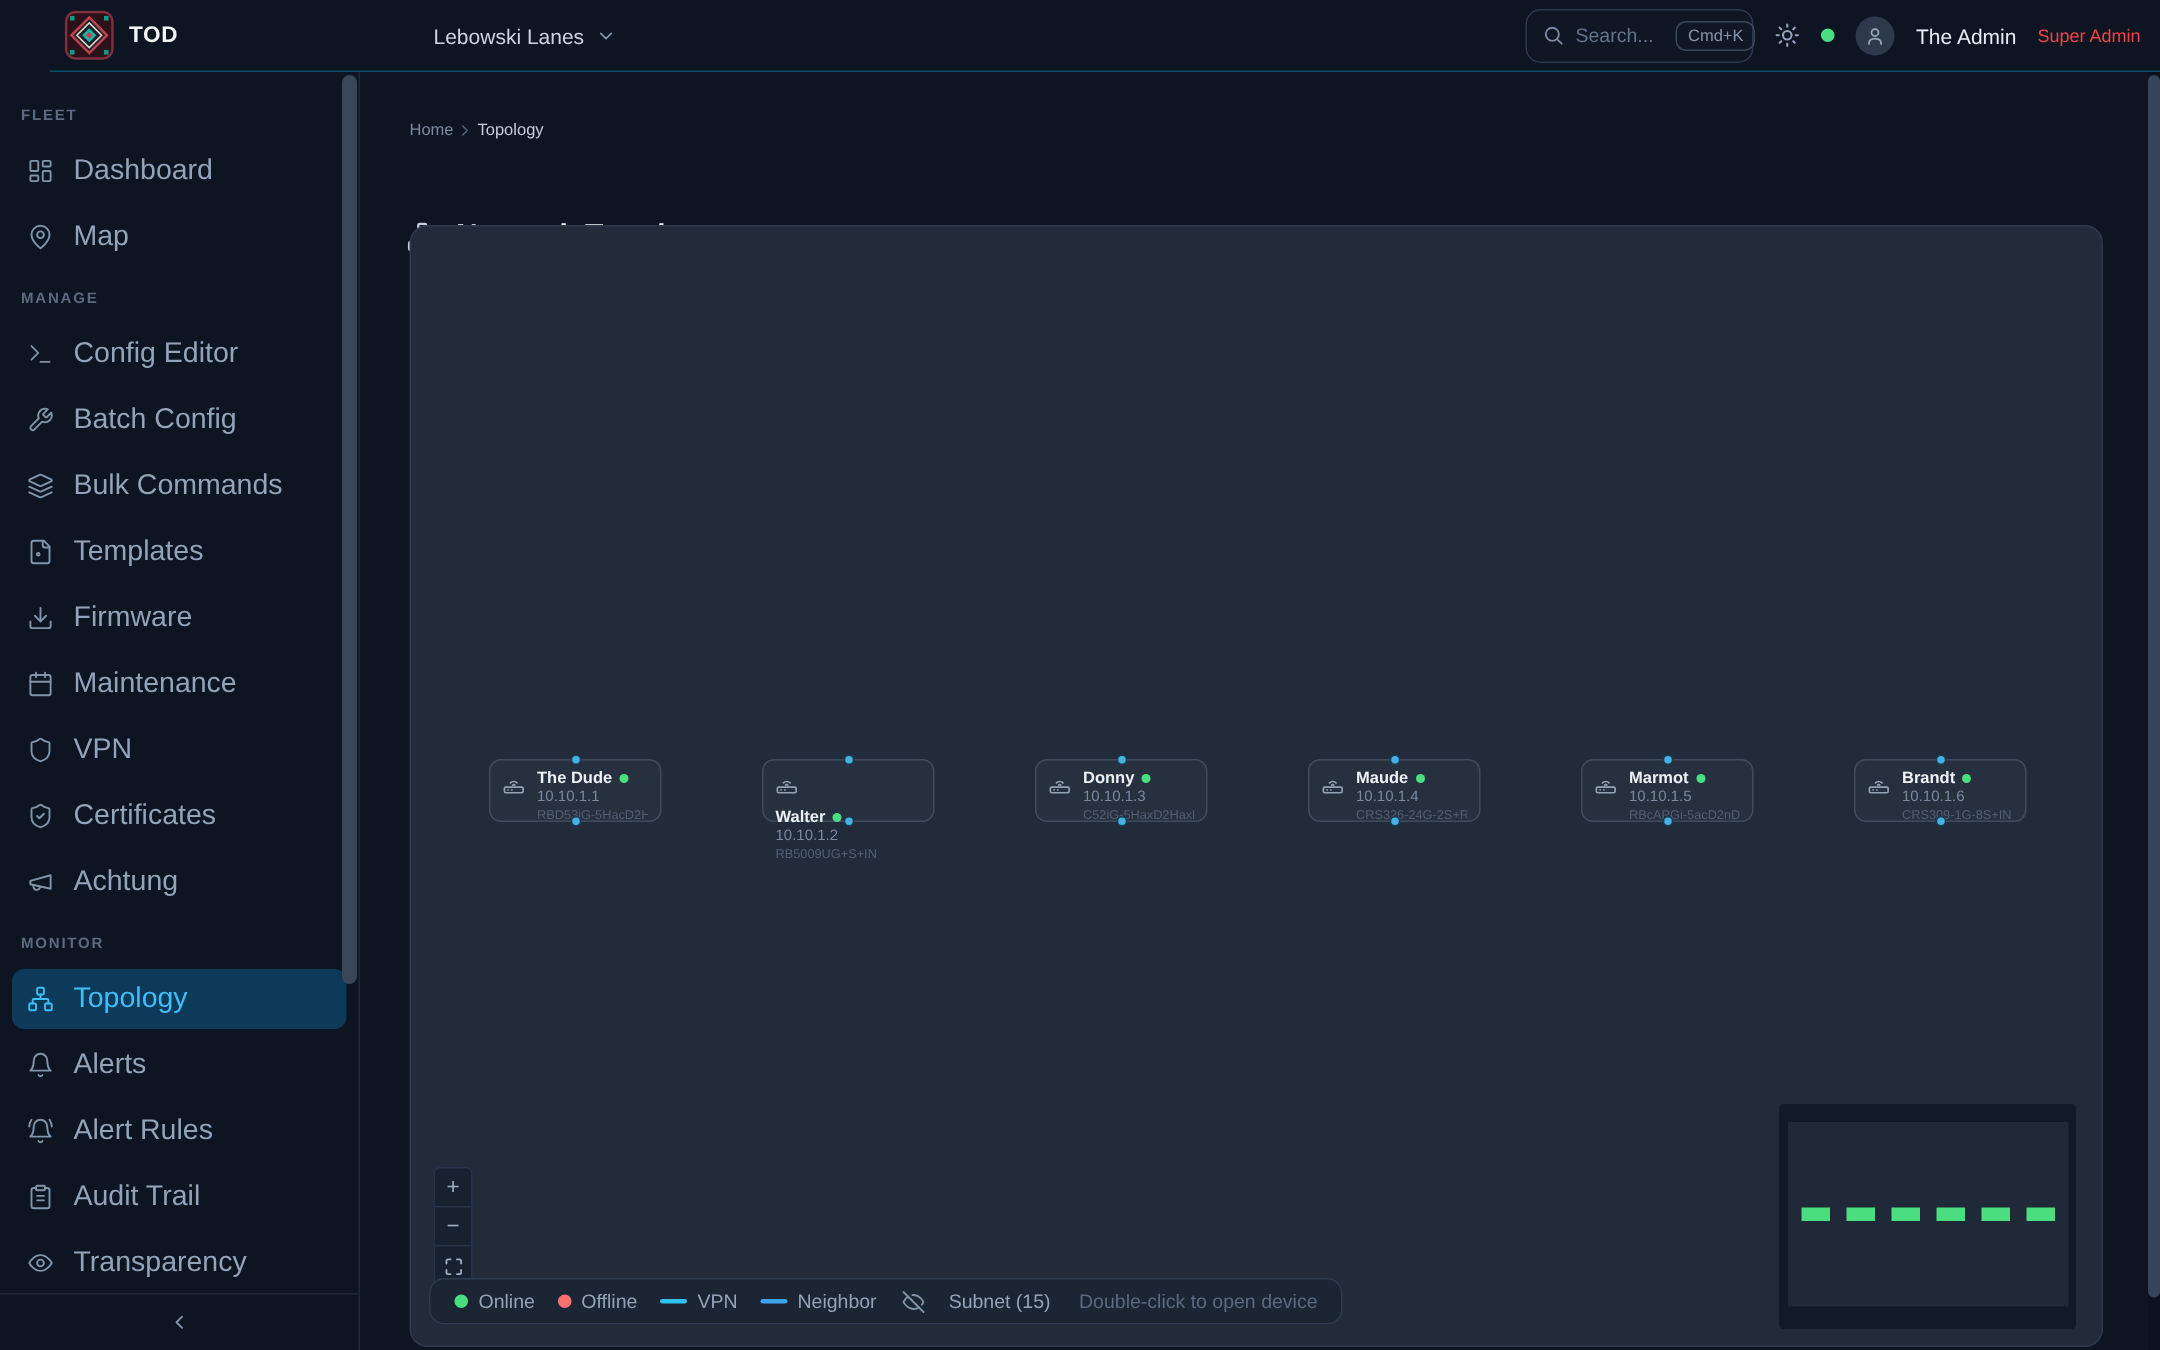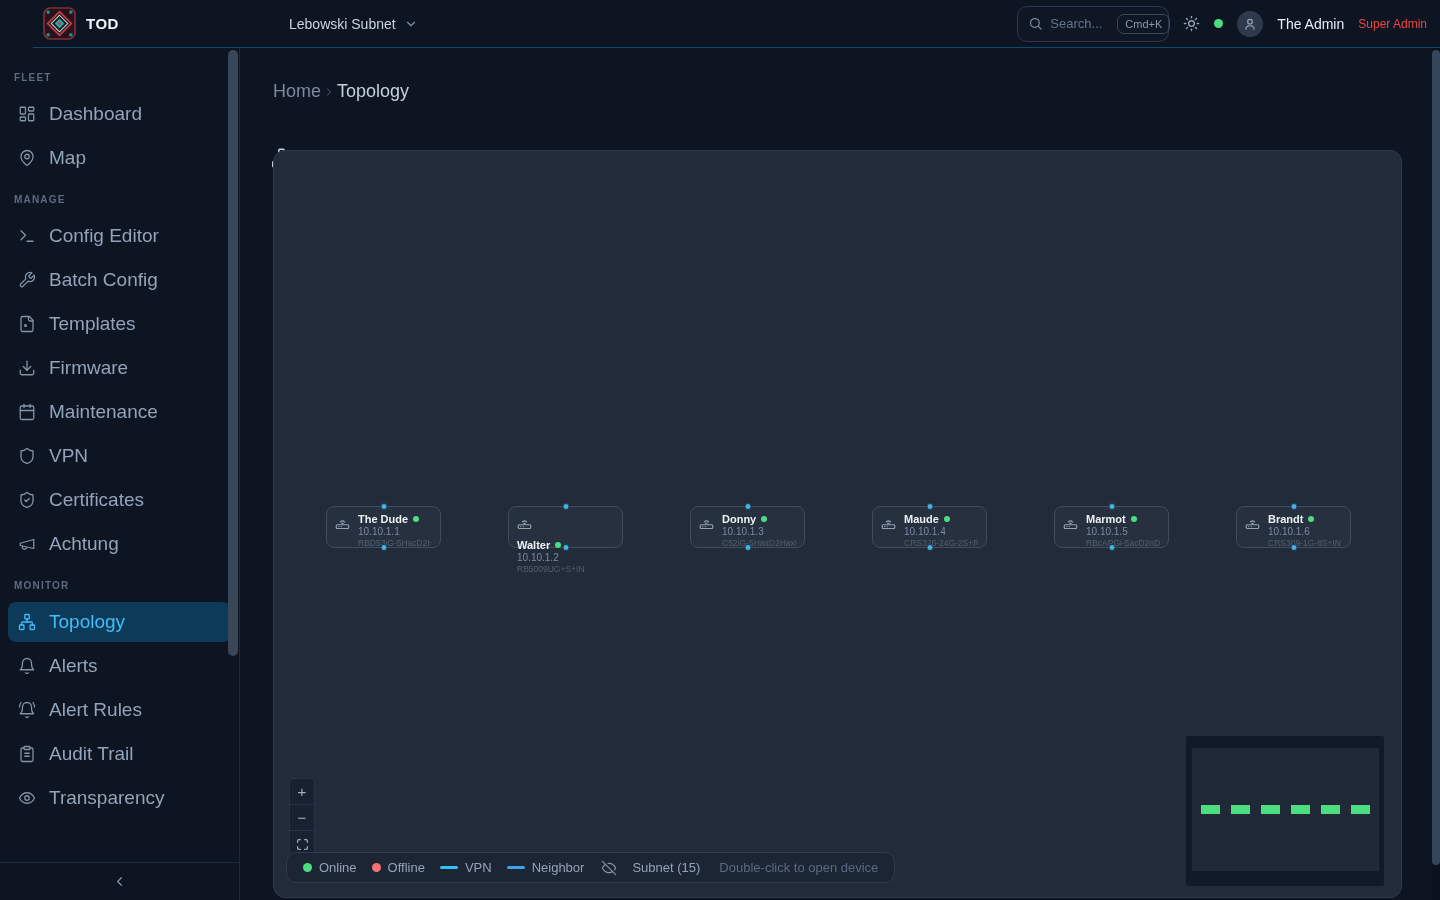--- a/index.html
+++ b/index.html
@@ -72,21 +72,21 @@
     background:#3a4758; border-radius:5px;
   }
   .sidebar-footer {
     position:absolute; left:0; bottom:0; width:239px; height:38px;
     border-top:1px solid #1e2a3b; display:flex; align-items:center; justify-content:center;
     color:#8294a8; cursor:pointer;
   }
 
   
   .main { position:absolute; left:240px; top:48px; width:1192px; height:852px; }
-  .breadcrumb { position:absolute; left:33px; top:33px; display:flex; align-items:center; gap:2px; font-size:18px; }
+  .breadcrumb { position:absolute; left:33px; top:33px; display:flex; align-items:center; gap:2px; font-size:11px; }
   .crumb-home { color:#7b8a9f; cursor:pointer; }
   .crumb-sep { color:#55637a; }
   .crumb-current { color:#c6d0dd; }
   .page-title-row { position:absolute; left:31px; top:110px; transform:translateY(-50%); display:flex; align-items:center; gap:12px; }
   .page-title-row .icon { color:#c6d0dd; }
   .page-title { font-size:20px; font-weight:700; color:#f2f5f9; letter-spacing:.2px; }
 
   
   .canvas {
     position:absolute; left:33px; top:102px; width:1129px; height:748px;
@@ -172,21 +172,21 @@
         <path d="M16 13.8 18.2 16 16 18.2 13.8 16Z" fill="#c2404e"></path>
         <rect x="3.5" y="3.5" width="3" height="3" fill="#14b8a6" opacity=".8"></rect>
         <rect x="25.5" y="3.5" width="3" height="3" fill="#14b8a6" opacity=".8"></rect>
         <rect x="3.5" y="25.5" width="3" height="3" fill="#14b8a6" opacity=".8"></rect>
         <rect x="25.5" y="25.5" width="3" height="3" fill="#14b8a6" opacity=".8"></rect>
       </svg>
     </span>
     <span class="brand-name">TOD</span>
   </div>
   <div class="org-select">
-    <span class="org-label">Lebowski Subnet</span>
+    <span class="org-label">Lebowski Lanes</span>
     <span class="icon">
       <svg width="14" height="14" viewBox="0 0 24 24" fill="none" stroke="#8294a8" stroke-width="2" stroke-linecap="round" stroke-linejoin="round">
           <polyline points="6 9 12 15 18 9"></polyline>
         </svg>
     </span>
   </div>
   <div class="topbar-right">
     <div class="searchbox">
       <span class="icon">
         <svg width="15" height="15" viewBox="0 0 24 24" fill="none" stroke="#7b8aa0" stroke-width="2" stroke-linecap="round">
@@ -260,20 +260,30 @@
         </span>
         <span class="nav-label">Config Editor</span>
       </div>
       <div class="nav-item">
         <span class="icon">
           <svg width="18" height="18" viewBox="0 0 24 24" fill="none" stroke="currentColor" stroke-width="1.7" stroke-linecap="round" stroke-linejoin="round">
             <path d="M14.7 6.3a1 1 0 0 0 0 1.4l1.6 1.6a1 1 0 0 0 1.4 0l3.77-3.77a6 6 0 0 1-7.94 7.94l-6.91 6.91a2.12 2.12 0 0 1-3-3l6.91-6.91a6 6 0 0 1 7.94-7.94l-3.76 3.76z"></path>
           </svg>
         </span>
         <span class="nav-label">Batch Config</span>
+      </div>
+      <div class="nav-item">
+        <span class="icon">
+          <svg width="18" height="18" viewBox="0 0 24 24" fill="none" stroke="currentColor" stroke-width="1.7" stroke-linecap="round" stroke-linejoin="round">
+            <path d="m12.83 2.18a2 2 0 0 0-1.66 0L2.6 6.08a1 1 0 0 0 0 1.83l8.58 3.91a2 2 0 0 0 1.66 0l8.58-3.9a1 1 0 0 0 0-1.83Z"></path>
+            <path d="m22 17.65-9.17 4.16a2 2 0 0 1-1.66 0L2 17.65"></path>
+            <path d="m22 12.65-9.17 4.16a2 2 0 0 1-1.66 0L2 12.65"></path>
+          </svg>
+        </span>
+        <span class="nav-label">Bulk Commands</span>
       </div>
       <div class="nav-item">
         <span class="icon">
           <svg width="18" height="18" viewBox="0 0 24 24" fill="none" stroke="currentColor" stroke-width="1.7" stroke-linecap="round" stroke-linejoin="round">
             <path d="M15 2H6a2 2 0 0 0-2 2v16a2 2 0 0 0 2 2h12a2 2 0 0 0 2-2V7Z"></path>
             <path d="M14 2v4a2 2 0 0 0 2 2h4"></path>
             <circle cx="10" cy="14" r="1.2"></circle>
           </svg>
         </span>
         <span class="nav-label">Templates</span>

